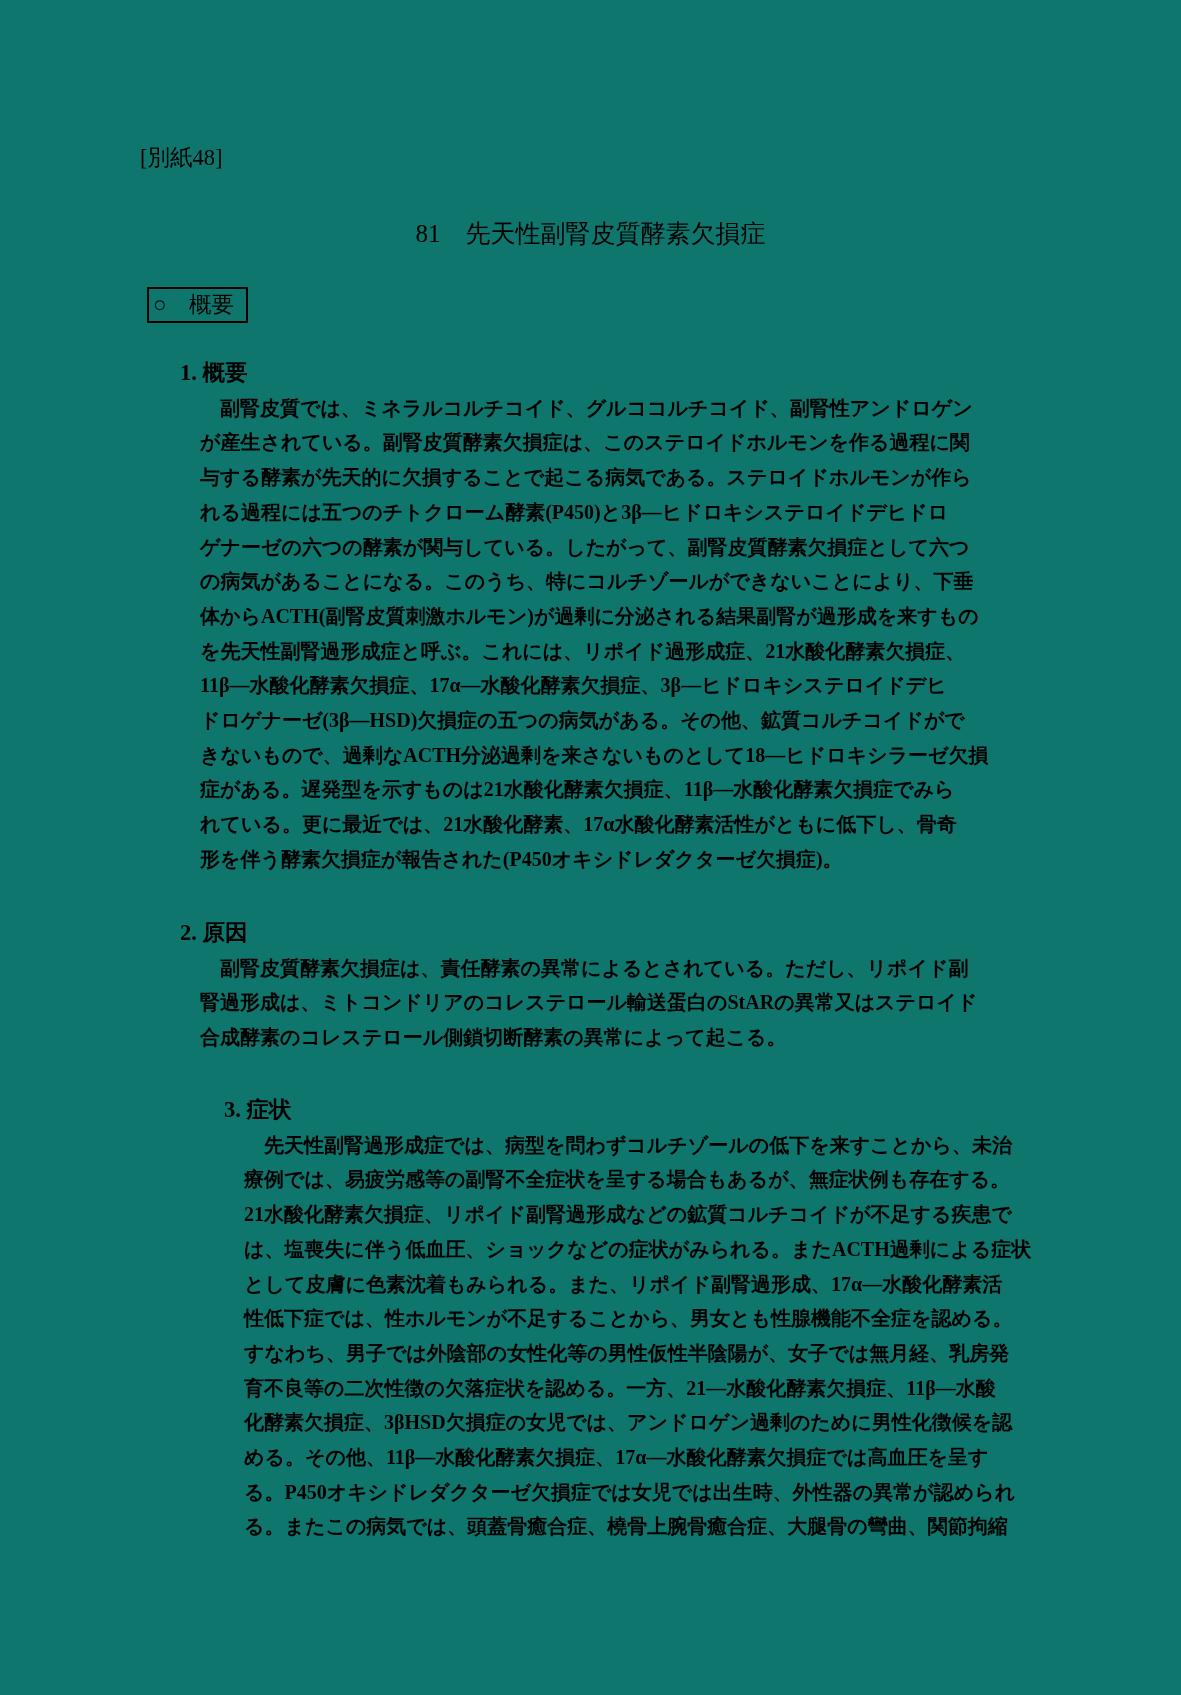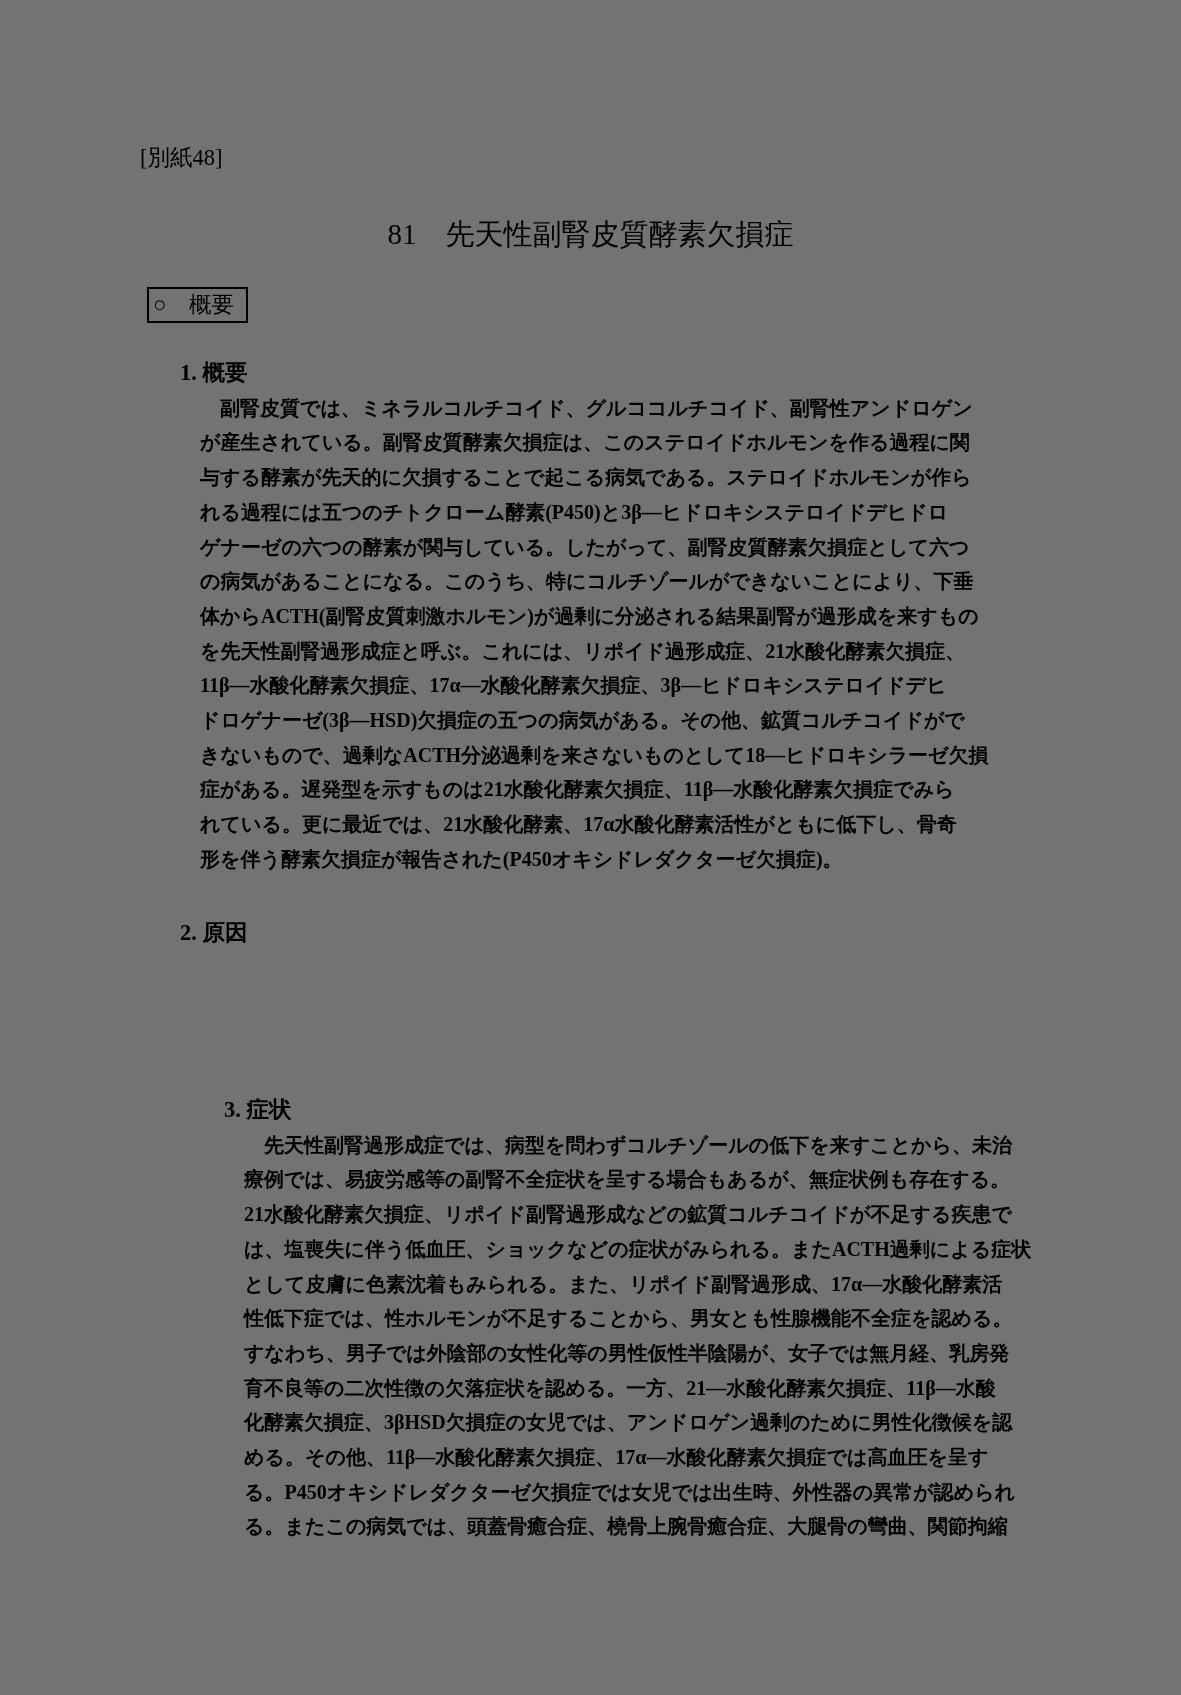--- a/index.html
+++ b/index.html
@@ -8,37 +8,37 @@
     width: 1181px;
     height: 1695px;
     font-family: "Liberation Serif", "DejaVu Serif", serif;
     color: #000;
   }
   .page {
     position: relative;
     width: 1181px;
     height: 1695px;
     overflow: hidden;
-    background: #737373;
+    background: #0f766e;
   }
   .doc-label {
     position: absolute;
     left: 140px;
     top: 141px;
     font-size: 22.5px;
     line-height: 34.7px;
     white-space: pre;
   }
   .doc-title {
     position: absolute;
     left: 0;
     top: 217px;
     width: 1181px;
     text-align: center;
-    font-size: 29px;
+    font-size: 25px;
     line-height: 34.7px;
     white-space: pre;
   }
   .overview-box {
     position: absolute;
     left: 147px;
     top: 287px;
     border: 2px solid #000;
     padding: 1px 12px 2px 4px;
     font-size: 22.5px;
@@ -92,20 +92,23 @@
 11β―水酸化酵素欠損症、17α―水酸化酵素欠損症、3β―ヒドロキシステロイドデヒ
 ドロゲナーゼ(3β―HSD)欠損症の五つの病気がある。その他、鉱質コルチコイドがで
 きないもので、過剰なACTH分泌過剰を来さないものとして18―ヒドロキシラーゼ欠損
 症がある。遅発型を示すものは21水酸化酵素欠損症、11β―水酸化酵素欠損症でみら
 れている。更に最近では、21水酸化酵素、17α水酸化酵素活性がともに低下し、骨奇
 形を伴う酵素欠損症が報告された(P450オキシドレダクターゼ欠損症)。</div>
   </div>
 
   <div class="section sec-2">
     <div class="section-heading">2. 原因</div>
+    <div class="section-body">　副腎皮質酵素欠損症は、責任酵素の異常によるとされている。ただし、リポイド副
+腎過形成は、ミトコンドリアのコレステロール輸送蛋白のStARの異常又はステロイド
+合成酵素のコレステロール側鎖切断酵素の異常によって起こる。</div>
   </div>
 
   <div class="section sec-3">
     <div class="section-heading">3. 症状</div>
     <div class="section-body">　先天性副腎過形成症では、病型を問わずコルチゾールの低下を来すことから、未治
 療例では、易疲労感等の副腎不全症状を呈する場合もあるが、無症状例も存在する。
 21水酸化酵素欠損症、リポイド副腎過形成などの鉱質コルチコイドが不足する疾患で
 は、塩喪失に伴う低血圧、ショックなどの症状がみられる。またACTH過剰による症状
 として皮膚に色素沈着もみられる。また、リポイド副腎過形成、17α―水酸化酵素活
 性低下症では、性ホルモンが不足することから、男女とも性腺機能不全症を認める。

